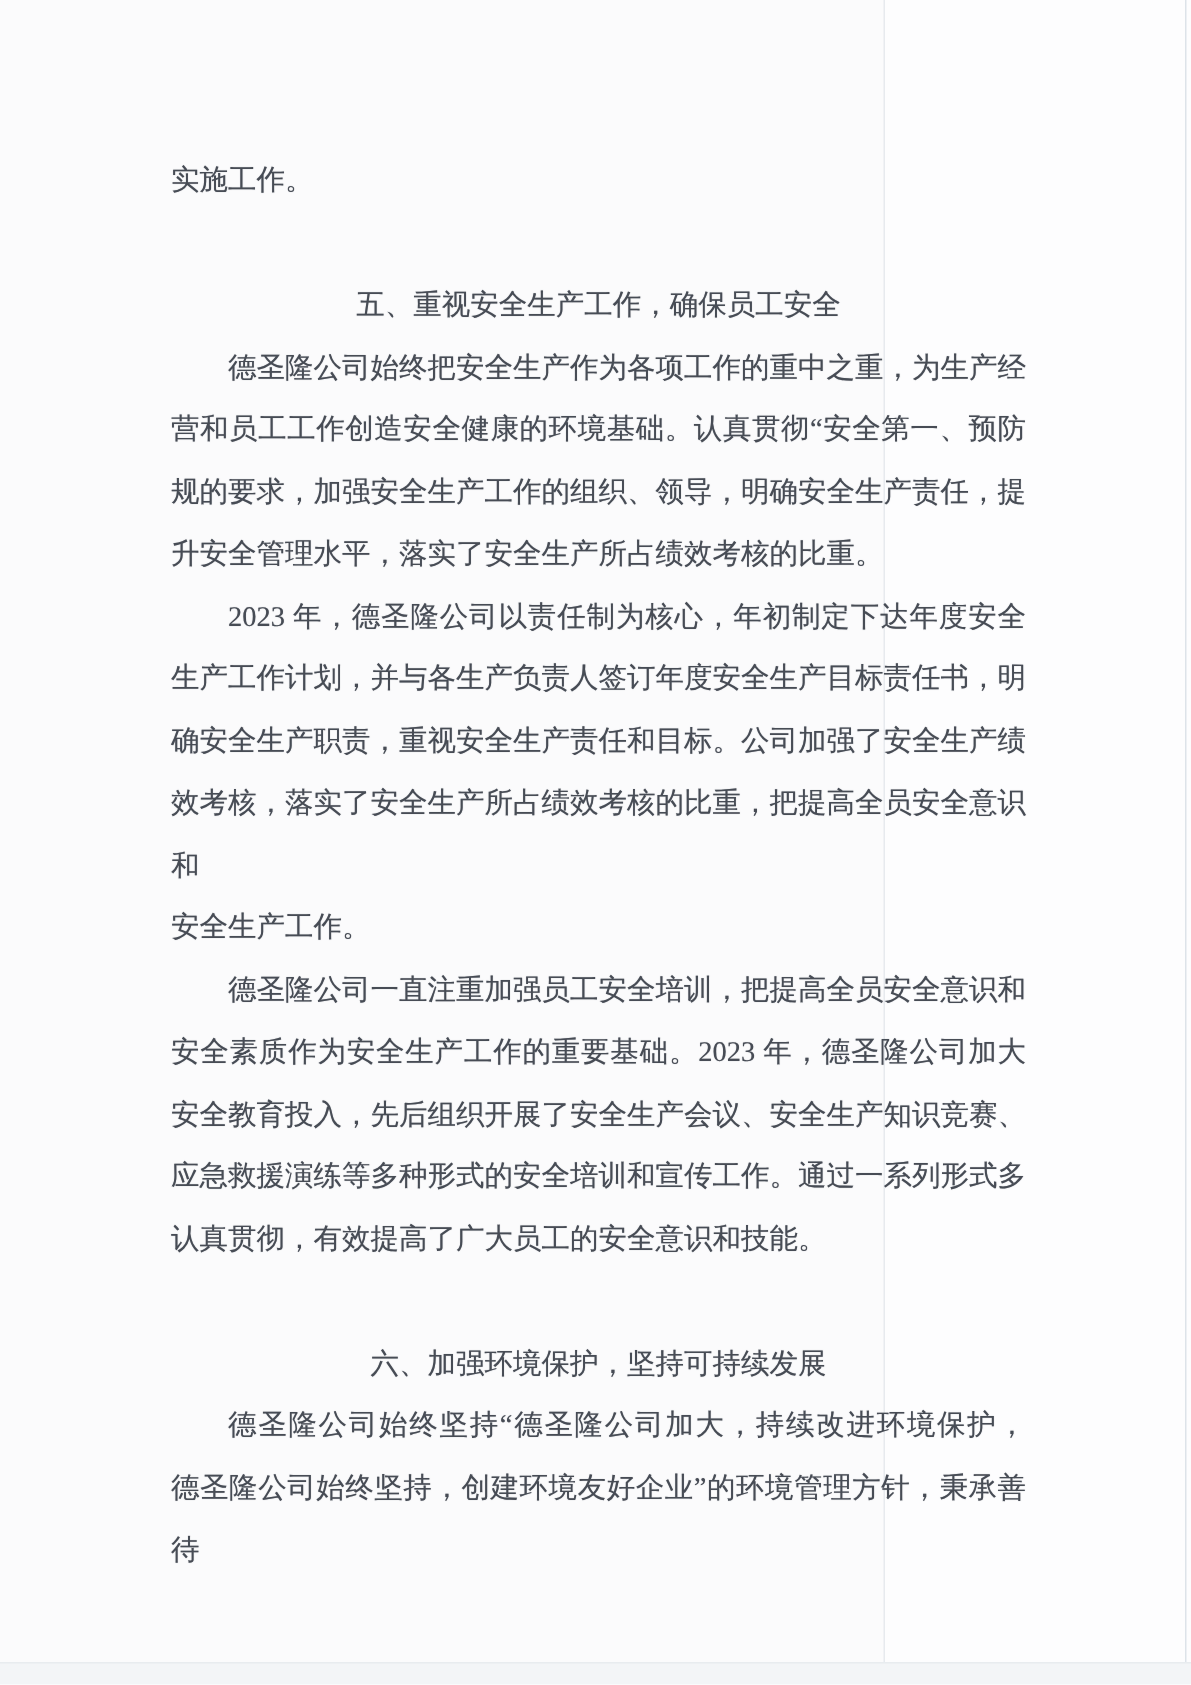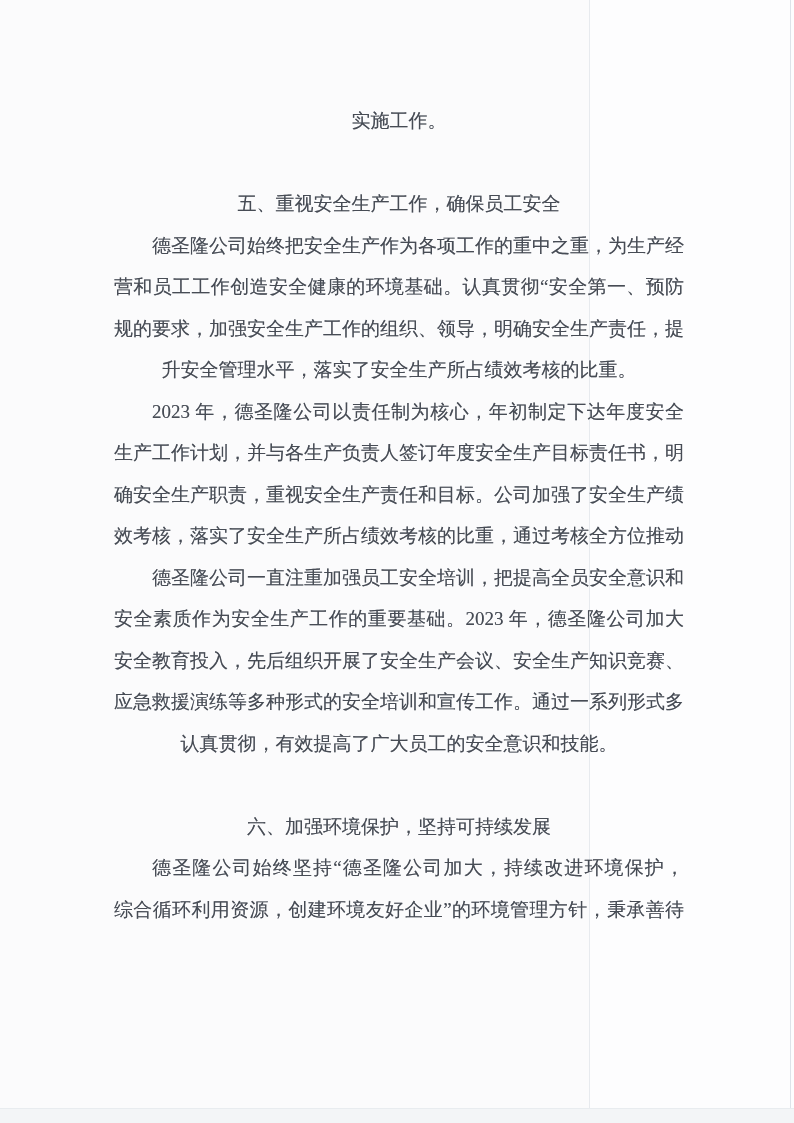--- a/index.html
+++ b/index.html
@@ -48,21 +48,21 @@
     font-size: 19px;
     line-height: 41.5px;
     text-shadow: 0 0 0.6px rgba(80, 86, 96, 0.55);
   }
   .heading {
     margin-top: 41.5px;
     text-align: center;
     white-space: nowrap;
   }
   .paragraph { margin: 0; }
-  .line { text-align: center; }
+  .line { text-align: left; }
   .line.fill {
     text-align: justify;
     text-align-last: justify;
   }
   .line.indent { text-indent: 38px; }
 </style>
 </head>
 <body>
 
 <div class="page" style="background: rgb(251, 251, 252); color: rgb(71, 76, 85);">
@@ -78,28 +78,29 @@
       <div class="paragraph">
         <div class="line fill indent">德圣隆公司始终把安全生产作为各项工作的重中之重，为生产经</div>
         <div class="line fill">营和员工工作创造安全健康的环境基础。认真贯彻“安全第一、预防</div>
         <div class="line fill">规的要求，加强安全生产工作的组织、领导，明确安全生产责任，提</div>
         <div class="line">升安全管理水平，落实了安全生产所占绩效考核的比重。</div>
       </div>
       <div class="paragraph">
         <div class="line fill indent">2023 年，德圣隆公司以责任制为核心，年初制定下达年度安全</div>
         <div class="line fill">生产工作计划，并与各生产负责人签订年度安全生产目标责任书，明</div>
         <div class="line fill">确安全生产职责，重视安全生产责任和目标。公司加强了安全生产绩</div>
-        <div class="line fill">效考核，落实了安全生产所占绩效考核的比重，通过考核全方位推动</div>
+        <div class="line fill">效考核，落实了安全生产所占绩效考核的比重，把提高全员安全意识和</div>
+        <div class="line">安全生产工作。</div>
       </div>
       <div class="paragraph">
         <div class="line fill indent">德圣隆公司一直注重加强员工安全培训，把提高全员安全意识和</div>
         <div class="line fill">安全素质作为安全生产工作的重要基础。2023 年，德圣隆公司加大</div>
         <div class="line fill">安全教育投入，先后组织开展了安全生产会议、安全生产知识竞赛、</div>
         <div class="line fill">应急救援演练等多种形式的安全培训和宣传工作。通过一系列形式多</div>
         <div class="line">认真贯彻，有效提高了广大员工的安全意识和技能。</div>
       </div>
       <div class="heading">六、加强环境保护，坚持可持续发展</div>
       <div class="paragraph">
         <div class="line fill indent">德圣隆公司始终坚持“德圣隆公司加大，持续改进环境保护，</div>
-        <div class="line fill">综合循环利用资源，创建环境友好企业”的环境管理方针，秉承善待</div>
+        <div class="line fill">德圣隆公司始终坚持，创建环境友好企业”的环境管理方针，秉承善待</div>
       </div>
     </div>
 </div>
 
 </body></html>

